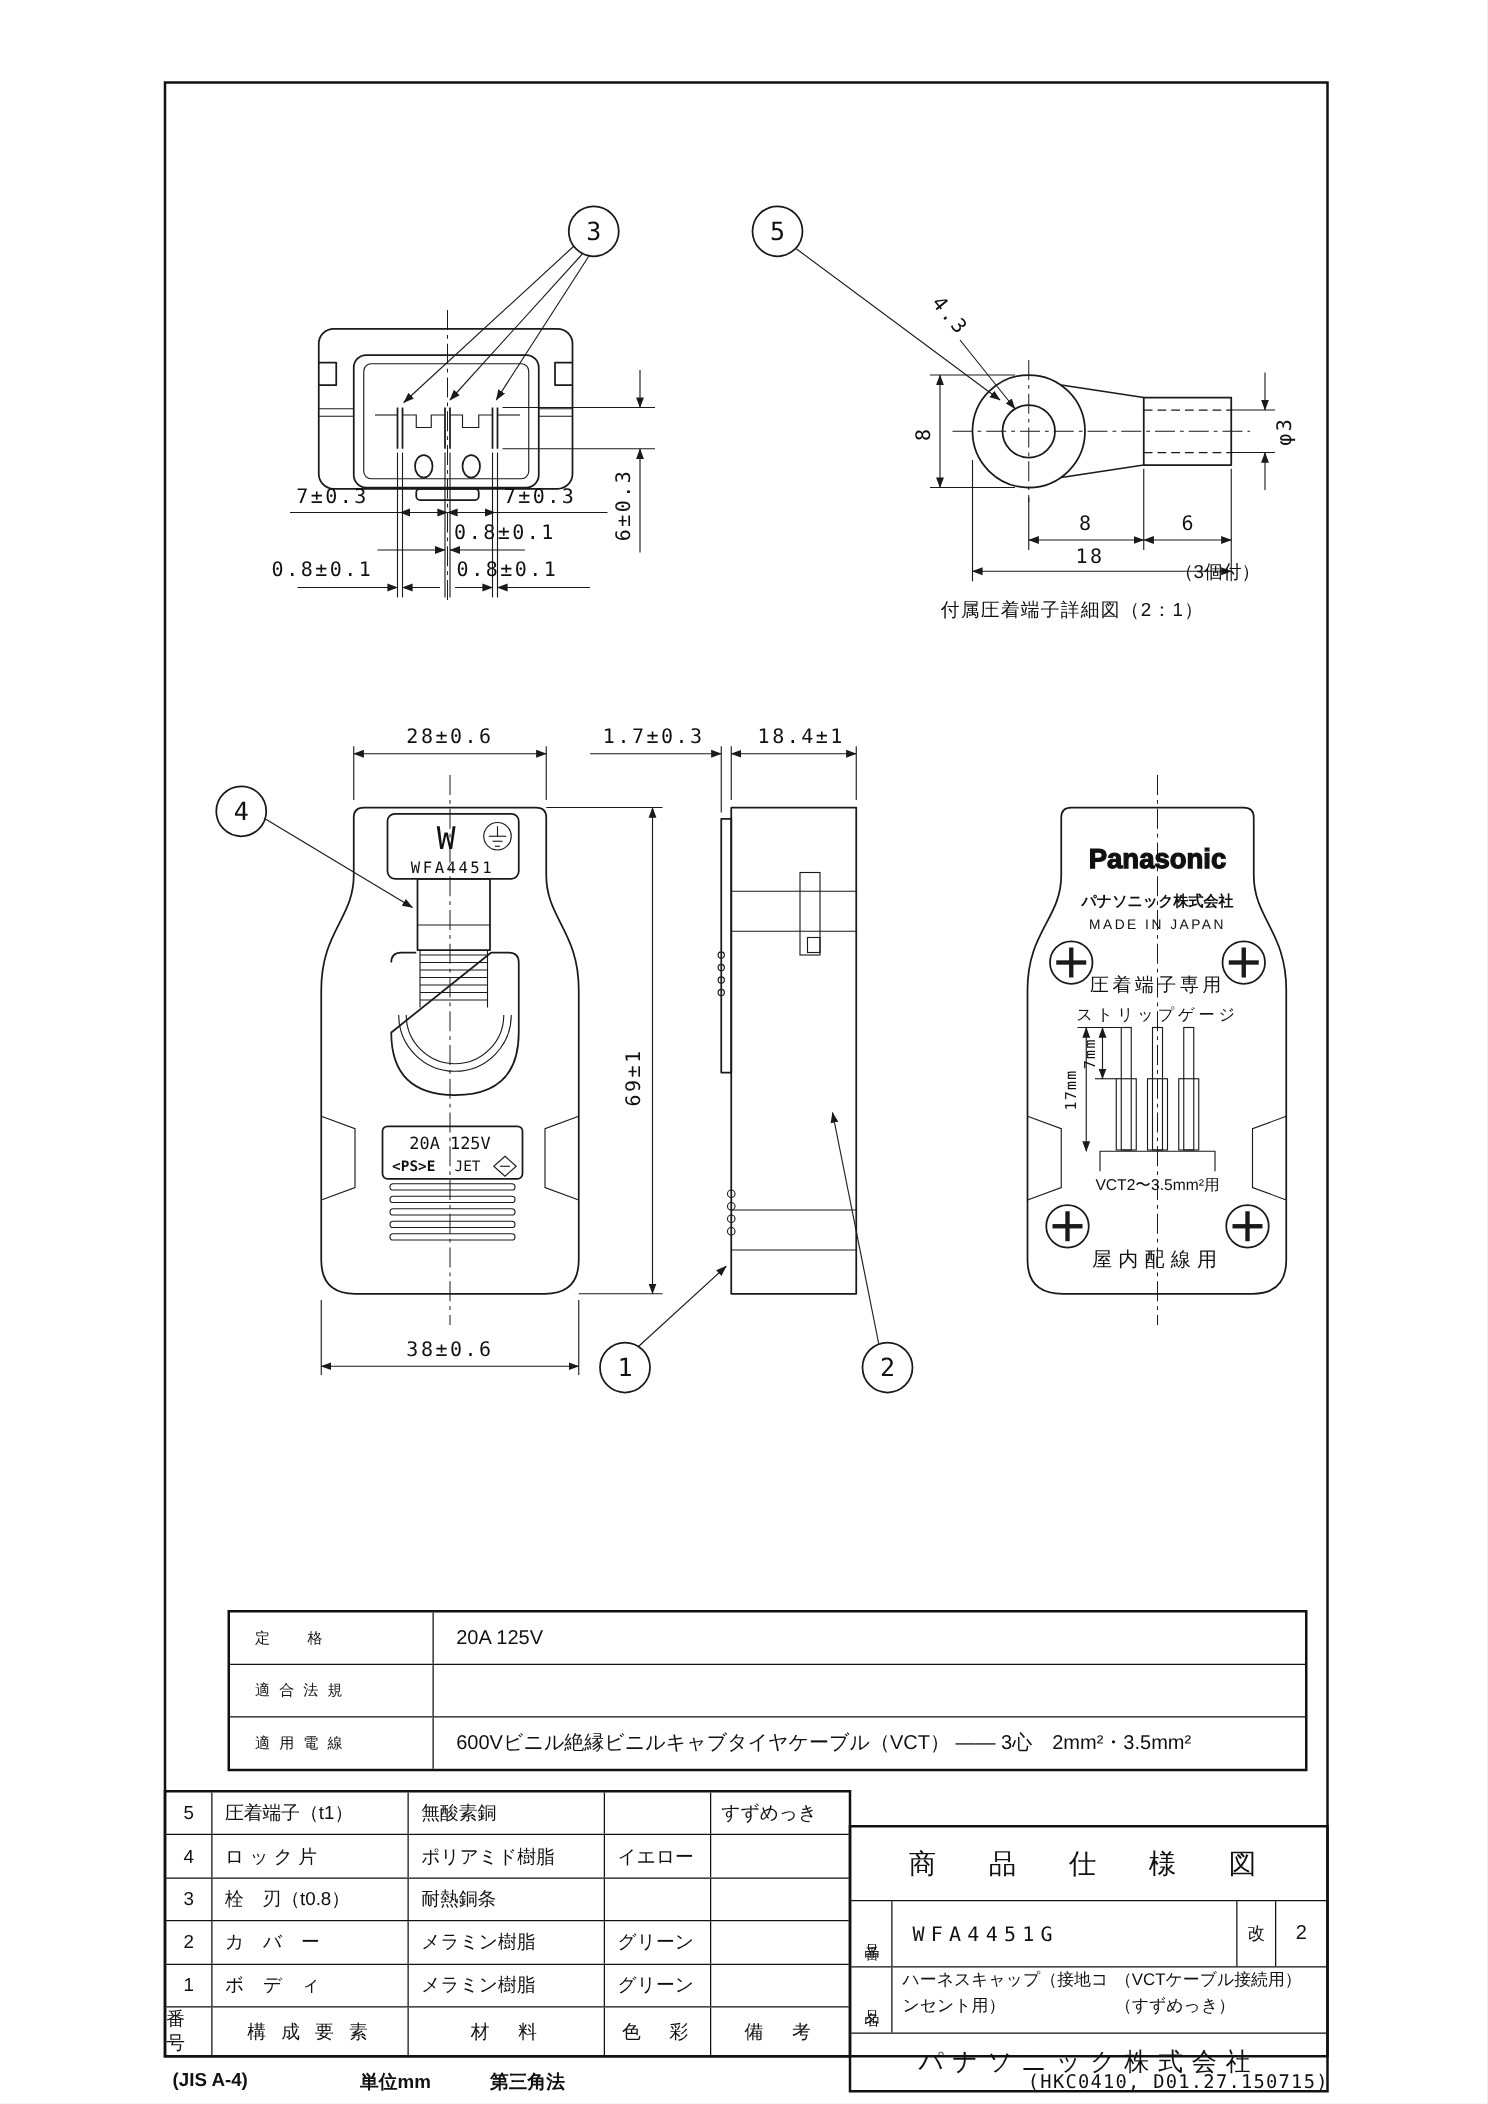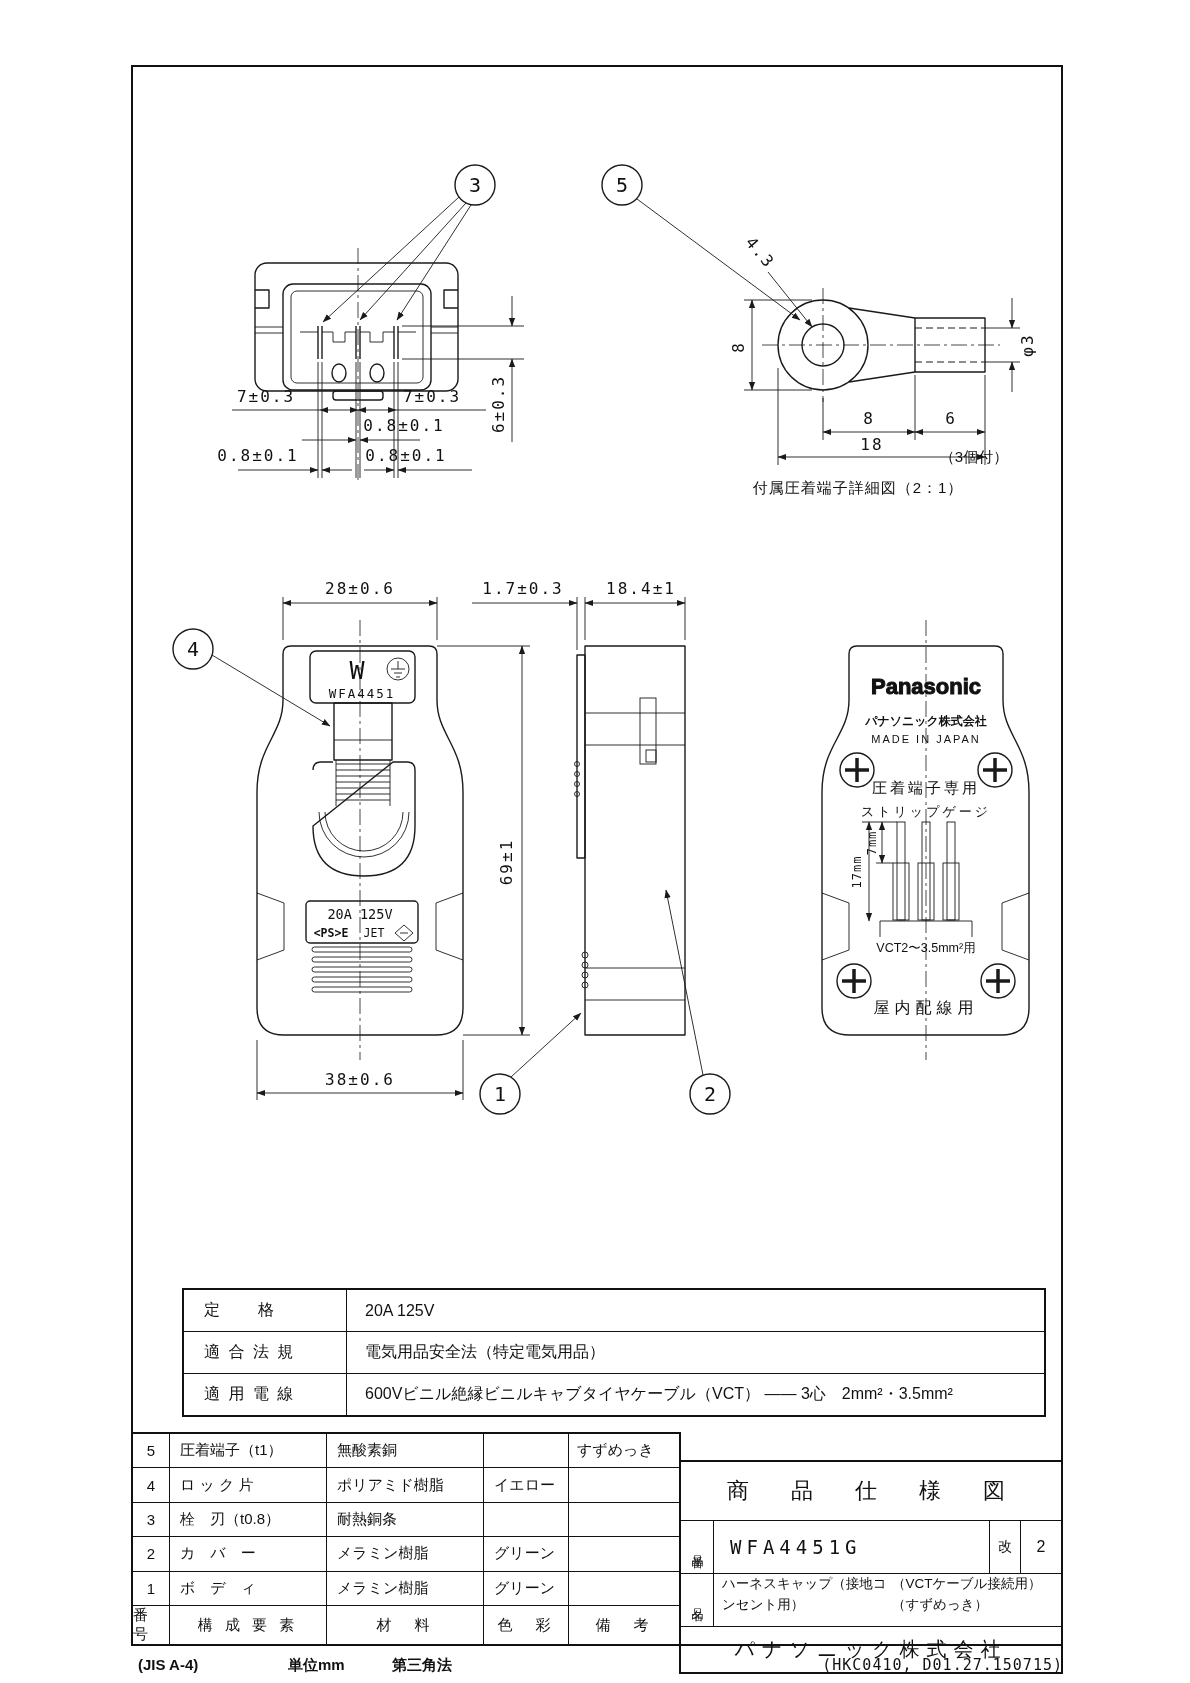--- a/index.html
+++ b/index.html
@@ -18,21 +18,21 @@
   .dimsmall{font:12px "DejaVu Sans Mono",monospace;letter-spacing:1px;text-anchor:middle;}
   .cjk{font-family:"Liberation Sans",sans-serif;text-anchor:middle;}
   .callout-t{font:20px "DejaVu Sans Mono",monospace;text-anchor:middle;}
   .mark{font-family:"DejaVu Sans Mono",monospace;text-anchor:middle;}
   
   #spec{position:absolute;left:182px;top:1288px;width:864px;height:129px;
         border:2px solid #111;box-sizing:border-box;display:flex;flex-direction:column;}
   #spec .row{flex:1;display:flex;border-bottom:1.5px solid #111;}
   #spec .row:last-child{border-bottom:none;text-align:center;}
   #spec .lab{width:163px;border-right:1.5px solid #111;display:flex;align-items:center;
-             padding-left:20px;font-size:16px;letter-spacing:2px;box-sizing:border-box;}
+             padding-left:20px;font-size:12px;letter-spacing:2px;box-sizing:border-box;}
   #spec .val{flex:1;display:flex;align-items:center;padding-left:18px;font-size:16px;}
   
   #parts{position:absolute;left:131px;top:1432px;width:550px;height:214px;
          border:2px solid #111;box-sizing:border-box;display:flex;flex-direction:column;}
   #parts .row{flex:1;display:flex;border-bottom:1.5px solid #111;font-size:15px;}
   #parts .row:last-child{border-bottom:none;}
   #parts .c{display:flex;align-items:center;box-sizing:border-box;border-right:1.5px solid #111;}
   #parts .no{width:37px;justify-content:center;}
   #parts .comp{width:157px;padding-left:10px;}
   #parts .mat{width:157px;padding-left:10px;}
@@ -42,21 +42,21 @@
   
   #tblock{position:absolute;left:679px;top:1432px;width:384px;height:214px;
           border:2px solid #111;box-sizing:border-box;display:flex;flex-direction:column;margin-top:28px;}
   #tblock .tb-title{height:58px;border-bottom:1.5px solid #111;display:flex;align-items:center;
           justify-content:center;font-size:22px;letter-spacing:10px;}
   #tblock .tb-row{height:52px;border-bottom:1.5px solid #111;display:flex;}
   #tblock .vlab{width:32px;border-right:1.5px solid #111;display:flex;align-items:center;
           justify-content:center;font-size:12px;writing-mode:vertical-rl;text-orientation:upright;
           letter-spacing:2px;}
   #tblock .pn{flex:1;display:flex;align-items:center;padding-left:16px;
-          font-family:"DejaVu Sans Mono",monospace;font-size:19px;letter-spacing:5px;}
+          font-family:"DejaVu Sans Mono",monospace;font-size:16px;letter-spacing:5px;}
   #tblock .rev-l{width:30px;border-left:1.5px solid #111;display:flex;align-items:center;
           justify-content:center;font-size:14px;}
   #tblock .rev-v{width:40px;border-left:1.5px solid #111;display:flex;align-items:center;
           justify-content:center;font-size:16px;}
   #tblock .nm{flex:1;display:flex;flex-direction:row;justify-content:center;
           padding-left:8px;font-size:13.5px;line-height:1.55;}
   #tblock .company{flex:1;display:flex;align-items:center;justify-content:center;
           font-size:20px;letter-spacing:7px;}
   
   .foot{position:absolute;top:1656px;font-size:15px;}
@@ -351,21 +351,20 @@
     </g>
   </svg>
 
   <div id="spec">
     <div class="row">
       <div class="lab">定　　格</div>
       <div class="val">20A 125V</div>
     </div>
     <div class="row">
       <div class="lab">適 合 法 規</div>
-      <div class="val">電気用品安全法（特定電気用品）</div>
     </div>
     <div class="row">
       <div class="lab">適 用 電 線</div>
       <div class="val">600Vビニル絶縁ビニルキャブタイヤケーブル（VCT） ―― 3心　2mm²・3.5mm²</div>
     </div>
   </div>
 
   <div id="parts">
     <div class="row">
       <div class="c no">5</div>

